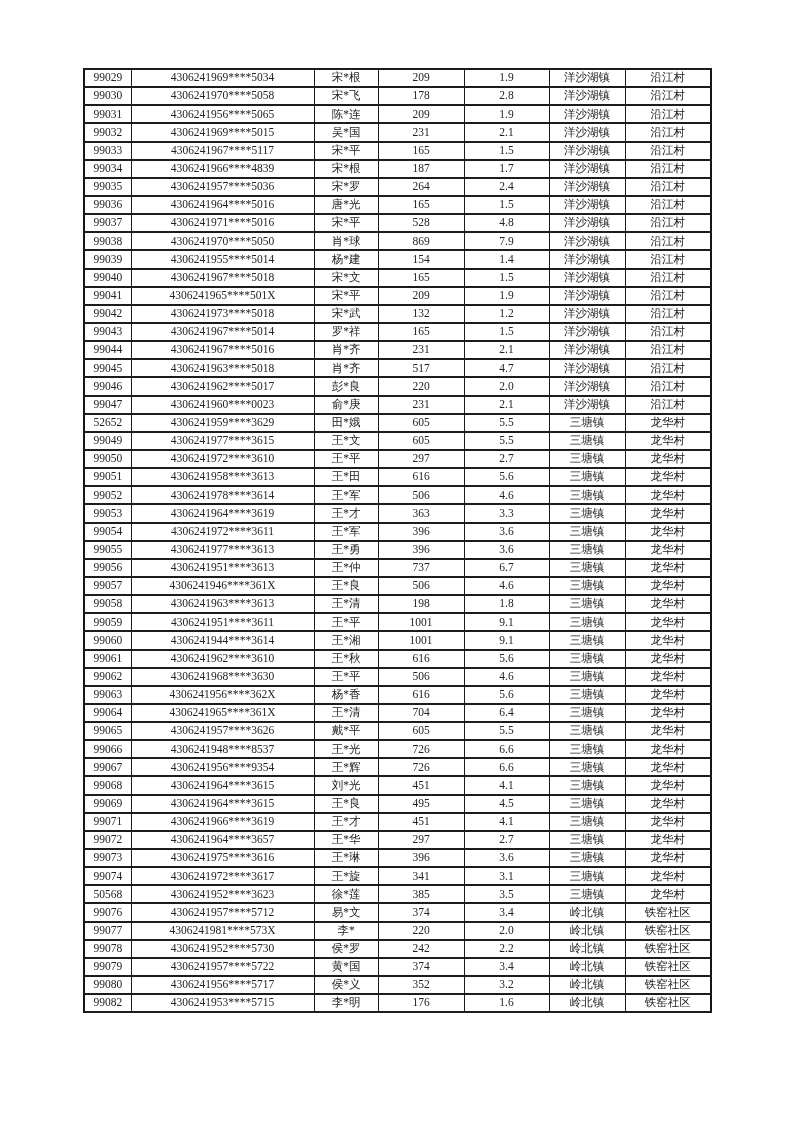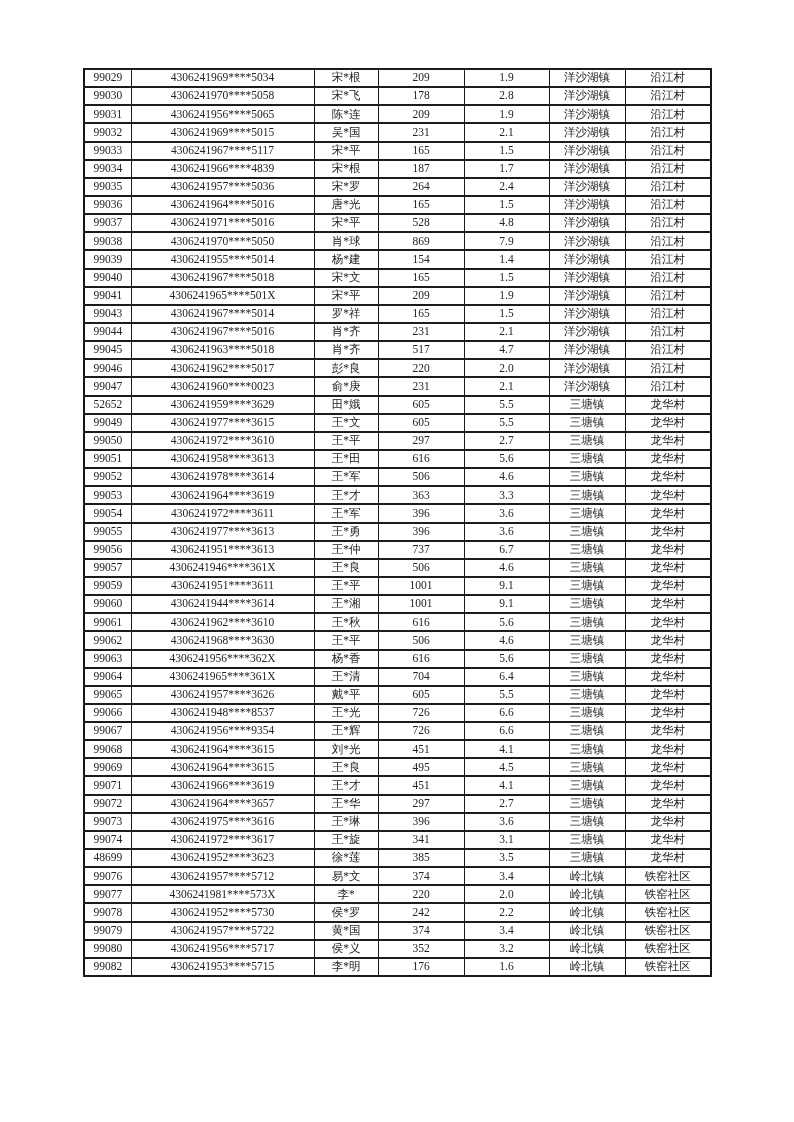--- a/index.html
+++ b/index.html
@@ -169,20 +169,29 @@
         <tr>
           <td>99041</td>
           <td>4306241965****501X</td>
           <td>宋*平</td>
           <td>209</td>
           <td>1.9</td>
           <td>洋沙湖镇</td>
           <td>沿江村</td>
         </tr>
         <tr>
+          <td>99042</td>
+          <td>4306241973****5018</td>
+          <td>宋*武</td>
+          <td>132</td>
+          <td>1.2</td>
+          <td>洋沙湖镇</td>
+          <td>沿江村</td>
+        </tr>
+        <tr>
           <td>99043</td>
           <td>4306241967****5014</td>
           <td>罗*祥</td>
           <td>165</td>
           <td>1.5</td>
           <td>洋沙湖镇</td>
           <td>沿江村</td>
         </tr>
         <tr>
           <td>99044</td>
@@ -304,20 +313,29 @@
         <tr>
           <td>99057</td>
           <td>4306241946****361X</td>
           <td>王*良</td>
           <td>506</td>
           <td>4.6</td>
           <td>三塘镇</td>
           <td>龙华村</td>
         </tr>
         <tr>
+          <td>99058</td>
+          <td>4306241963****3613</td>
+          <td>王*清</td>
+          <td>198</td>
+          <td>1.8</td>
+          <td>三塘镇</td>
+          <td>龙华村</td>
+        </tr>
+        <tr>
           <td>99059</td>
           <td>4306241951****3611</td>
           <td>王*平</td>
           <td>1001</td>
           <td>9.1</td>
           <td>三塘镇</td>
           <td>龙华村</td>
         </tr>
         <tr>
           <td>99060</td>
@@ -439,21 +457,21 @@
         <tr>
           <td>99074</td>
           <td>4306241972****3617</td>
           <td>王*旋</td>
           <td>341</td>
           <td>3.1</td>
           <td>三塘镇</td>
           <td>龙华村</td>
         </tr>
         <tr>
-          <td>48699</td>
+          <td>50568</td>
           <td>4306241952****3623</td>
           <td>徐*莲</td>
           <td>385</td>
           <td>3.5</td>
           <td>三塘镇</td>
           <td>龙华村</td>
         </tr>
         <tr>
           <td>99076</td>
           <td>4306241957****5712</td>

